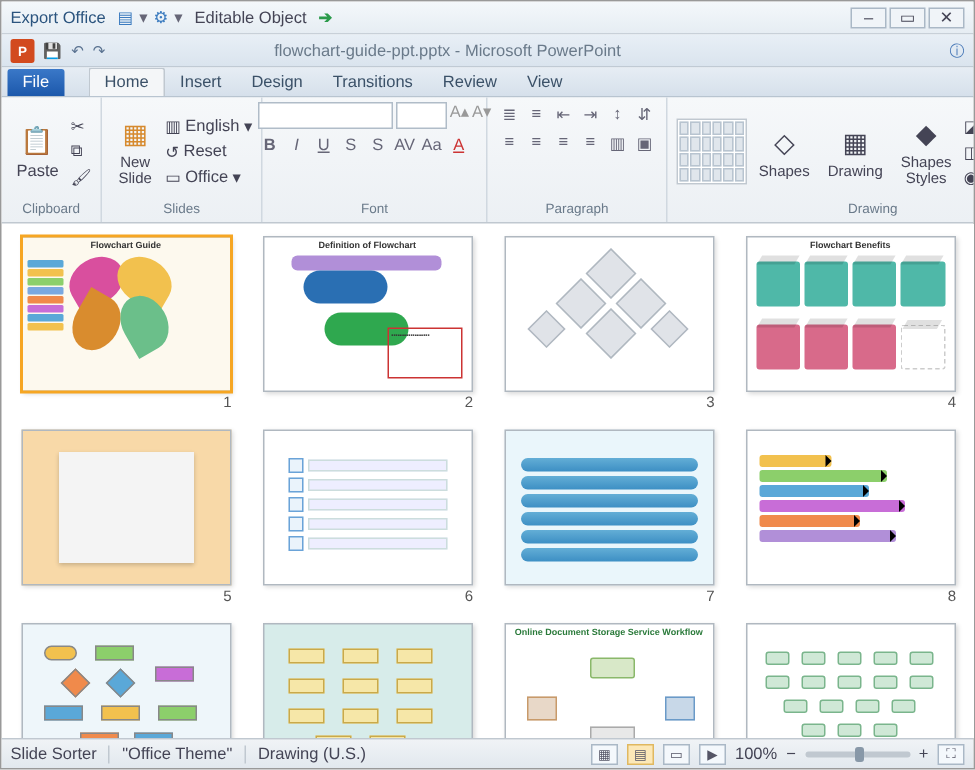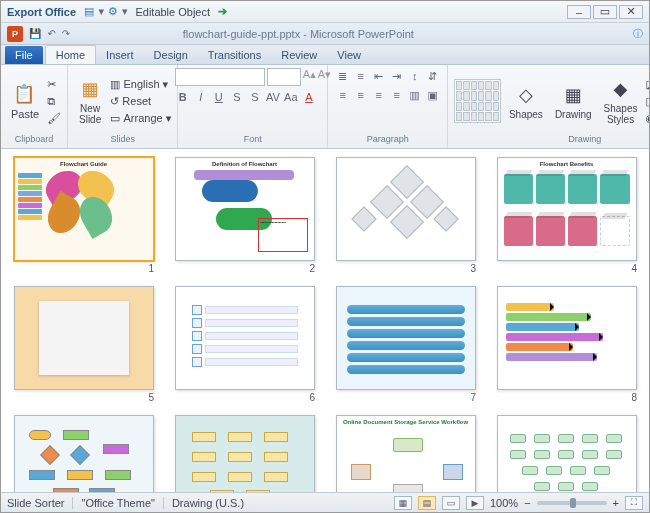--- a/index.html
+++ b/index.html
@@ -1,28 +1,28 @@
 <!DOCTYPE html>
 <html><head>
 <meta charset="utf-8">
 <style>
 *{margin:0;padding:0;box-sizing:border-box;font-family:"Segoe UI",Tahoma,sans-serif;font-size:11px}
 body{background:#fff;width:650px;height:513px;overflow:hidden;border:1px solid #999;display:flex;flex-direction:column}
 .topbar{height:22px;background:linear-gradient(#f4f8fb,#e6edf3);display:flex;align-items:center;padding:0 6px;gap:8px;border-bottom:1px solid #c8d0d8}
-.topbar .title{font-weight:700;color:#2b547e}
+.topbar .title{font-weight:400;color:#2b547e}
 .topbar .ico{display:flex;align-items:center;gap:4px}
 .topbar .win{margin-left:auto;display:flex;gap:2px}
 .topbar .winbtn{width:24px;height:14px;border:1px solid #aab8c6;background:#f0f4f8;display:flex;align-items:center;justify-content:center;color:#445}
 .qat{height:22px;background:linear-gradient(#e8eff6,#dae4ee);display:flex;align-items:center;padding:0 6px;gap:6px;border-bottom:1px solid #c0cad4}
 .qat .ppt{width:16px;height:16px;background:#d24a1e;border-radius:2px;display:flex;align-items:center;justify-content:center;color:#fff;font-weight:700;font-size:9px}
 .qat .qi{color:#5a7290;font-size:10px}
 .qat .doctitle{margin:0 auto;color:#6a7a8a;font-size:11px}
 .tabs{height:20px;background:linear-gradient(#e6edf4,#d6e0eb);display:flex;align-items:flex-end;padding-left:4px;gap:0;border-bottom:1px solid #b8c4d0}
 .tab{padding:3px 10px;color:#3b5168;cursor:pointer}
-.tab.file{background:linear-gradient(#3a78c8,#1c58ab);color:#fff;border-radius:2px 2px 0 0;margin-right:2px}
+.tab.file{background:linear-gradient(#3a78c8,#1c58ab);color:#fff;border-radius:2px 2px 0 0;margin-right:16px}
 .tab.active{background:#f4f6f8;border:1px solid #c0c8d0;border-bottom:none;border-radius:2px 2px 0 0}
 .ribbon{height:84px;background:linear-gradient(#f6f8fa,#ecf0f4);display:flex;border-bottom:1px solid #c0c8d0}
 .group{border-right:1px solid #d0d8e0;padding:3px 6px 2px;display:flex;flex-direction:column;align-items:center;justify-content:space-between}
 .group .gcontent{flex:1;display:flex;align-items:center;gap:4px}
 .group .glabel{font-size:9px;color:#6a7a8a;text-align:center;height:12px}
 .bigbtn{display:flex;flex-direction:column;align-items:center;gap:2px;color:#445;padding:2px 4px}
 .bigbtn .bi{width:24px;height:24px;display:flex;align-items:center;justify-content:center;font-size:18px}
 .smallstack{display:flex;flex-direction:column;gap:1px;color:#445;font-size:10px}
 .smallstack div{display:flex;align-items:center;gap:3px;height:16px}
 .fontbox,.sizebox{border:1px solid #b0bcc8;background:#fff;height:18px;font-size:10px;color:#888}
@@ -145,21 +145,21 @@
         <div class="bi" style="color:#d68a2e">▦</div>
         <span style="white-space:pre;text-align:center;font-size:10px">New
 Slide</span>
       </div>
       <div class="smallstack">
         <div><span>▥</span><span>English</span> ▾</div>
         <div>
             <span>↺</span>
             <span>Reset</span>
           </div>
-        <div><span>▭</span><span>Arrange</span> ▾</div>
+        <div><span>▭</span><span>Office</span> ▾</div>
       </div>
     </div>
     <div class="glabel">Slides</div>
   </div>
 
   <div class="group" style="min-width:150px">
     <div class="gcontent" style="flex-direction:column;gap:3px;align-items:flex-start">
       <div style="display:flex;gap:2px">
         <input class="fontbox" disabled="" style="">
         <input class="sizebox" disabled="" style="">

